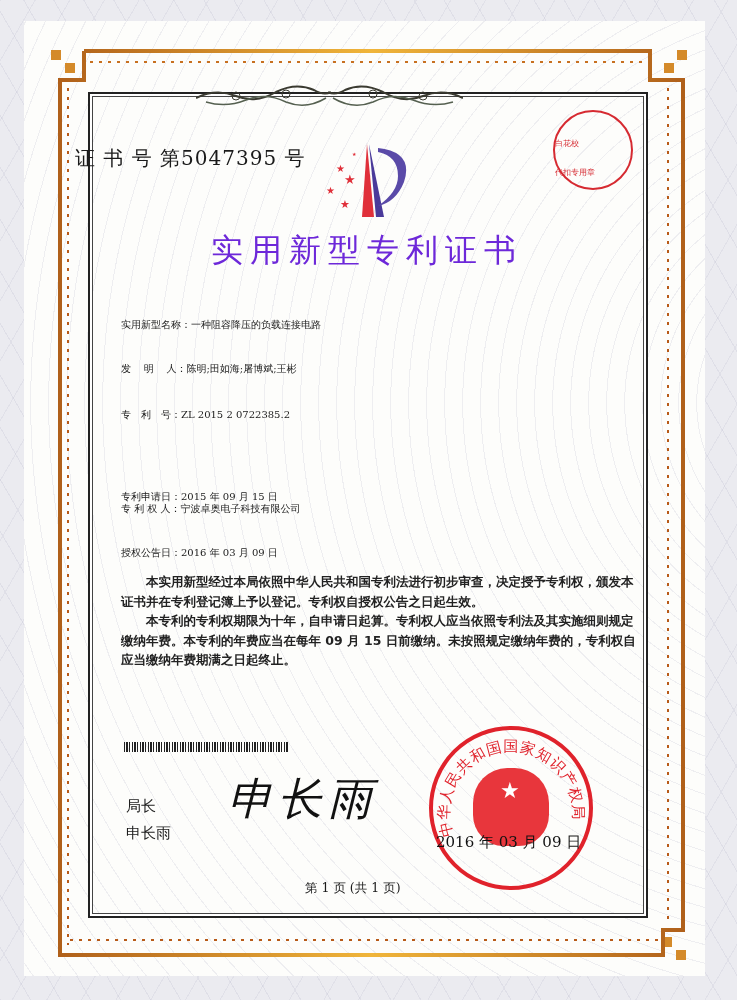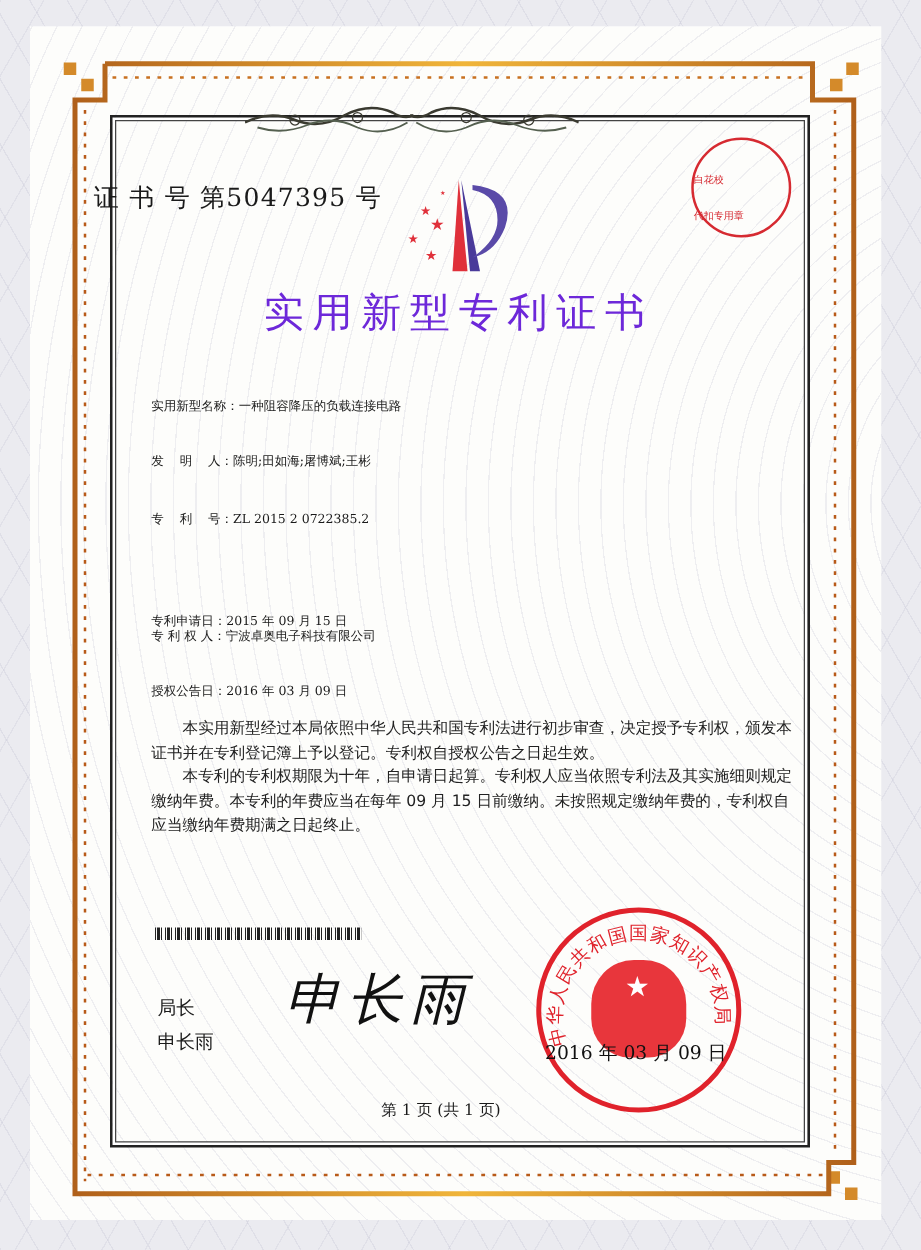--- a/index.html
+++ b/index.html
@@ -41,21 +41,21 @@
     position: absolute; color: #1a1a1a; white-space: nowrap;
   }
   .cert-no { left: 75px; top: 145px; font-size: 20px; letter-spacing: 1px; }
   .title { left: 211px; top: 229px; font-size: 32px; font-family: "DejaVu Sans", "Liberation Sans", sans-serif; letter-spacing: 7px; color: #6d28d9; }
   .field { left: 121px; font-size: 10px; }
   .field .lbl { display: inline-block; }
   .para {
     position: absolute; left: 121px; width: 520px; font-size: 12.5px; line-height: 19.5px;
     color: #222; font-family: "DejaVu Sans", "Liberation Sans", sans-serif; white-space: normal;
   }
-  .para p { margin: 0; text-indent: 2em; }
+  .para p { margin: 0; text-indent: 2em; font-weight: bold; }
   .barcode {
     position: absolute; left: 124px; top: 742px; width: 165px; height: 10px;
     background: repeating-linear-gradient(90deg, #222 0 1px, transparent 1px 2px, #222 2px 4px, transparent 4px 5px, #222 5px 6px, transparent 6px 8px);
   }
   .director { left: 126px; top: 793px; font-size: 15px; font-family: "DejaVu Sans", "Liberation Sans", sans-serif; line-height: 27px; }
   .signature { left: 228px; top: 770px; font-size: 44px; font-style: italic; font-family: "DejaVu Serif", serif; color: #111; letter-spacing: 6px; }
   .seal-big {
     position: absolute; left: 429px; top: 726px; width: 164px; height: 164px;
     border-radius: 50%; border: 4px solid #e0222b; box-sizing: border-box;
   }
@@ -148,21 +148,21 @@
 
 <div class="text title">实用新型专利证书</div>
 
 <div class="text field" style="top:318px;">
   <span class="lbl">实用新型名称：</span><span>一种阻容降压的负载连接电路</span>
 </div>
 <div class="text field" style="top:362px;">
   <span class="lbl" style="white-space:pre;">发    明    人：</span><span>陈明;田如海;屠博斌;王彬</span>
 </div>
 <div class="text field" style="top:408px;">
-  <span class="lbl" style="white-space:pre;">专    利    号：</span><span>ZL 2015 2 0722385.2</span>
+  <span class="lbl" style="white-space:pre;font-family:Liberation Serif, serif;">专    利    号：</span><span>ZL 2015 2 0722385.2</span>
 </div>
 <div class="text field" style="top:457px;margin-top:33px;">
   <span class="lbl">专利申请日：</span><span>2015 年 09 月 15 日</span>
 </div>
 <div class="text field" style="top:502px;">
   <span class="lbl" style="white-space:pre;">专 利 权 人：</span><span>宁波卓奥电子科技有限公司</span>
 </div>
 <div class="text field" style="top:546px;">
   <span class="lbl">授权公告日：</span><span>2016 年 03 月 09 日</span>
 </div>

